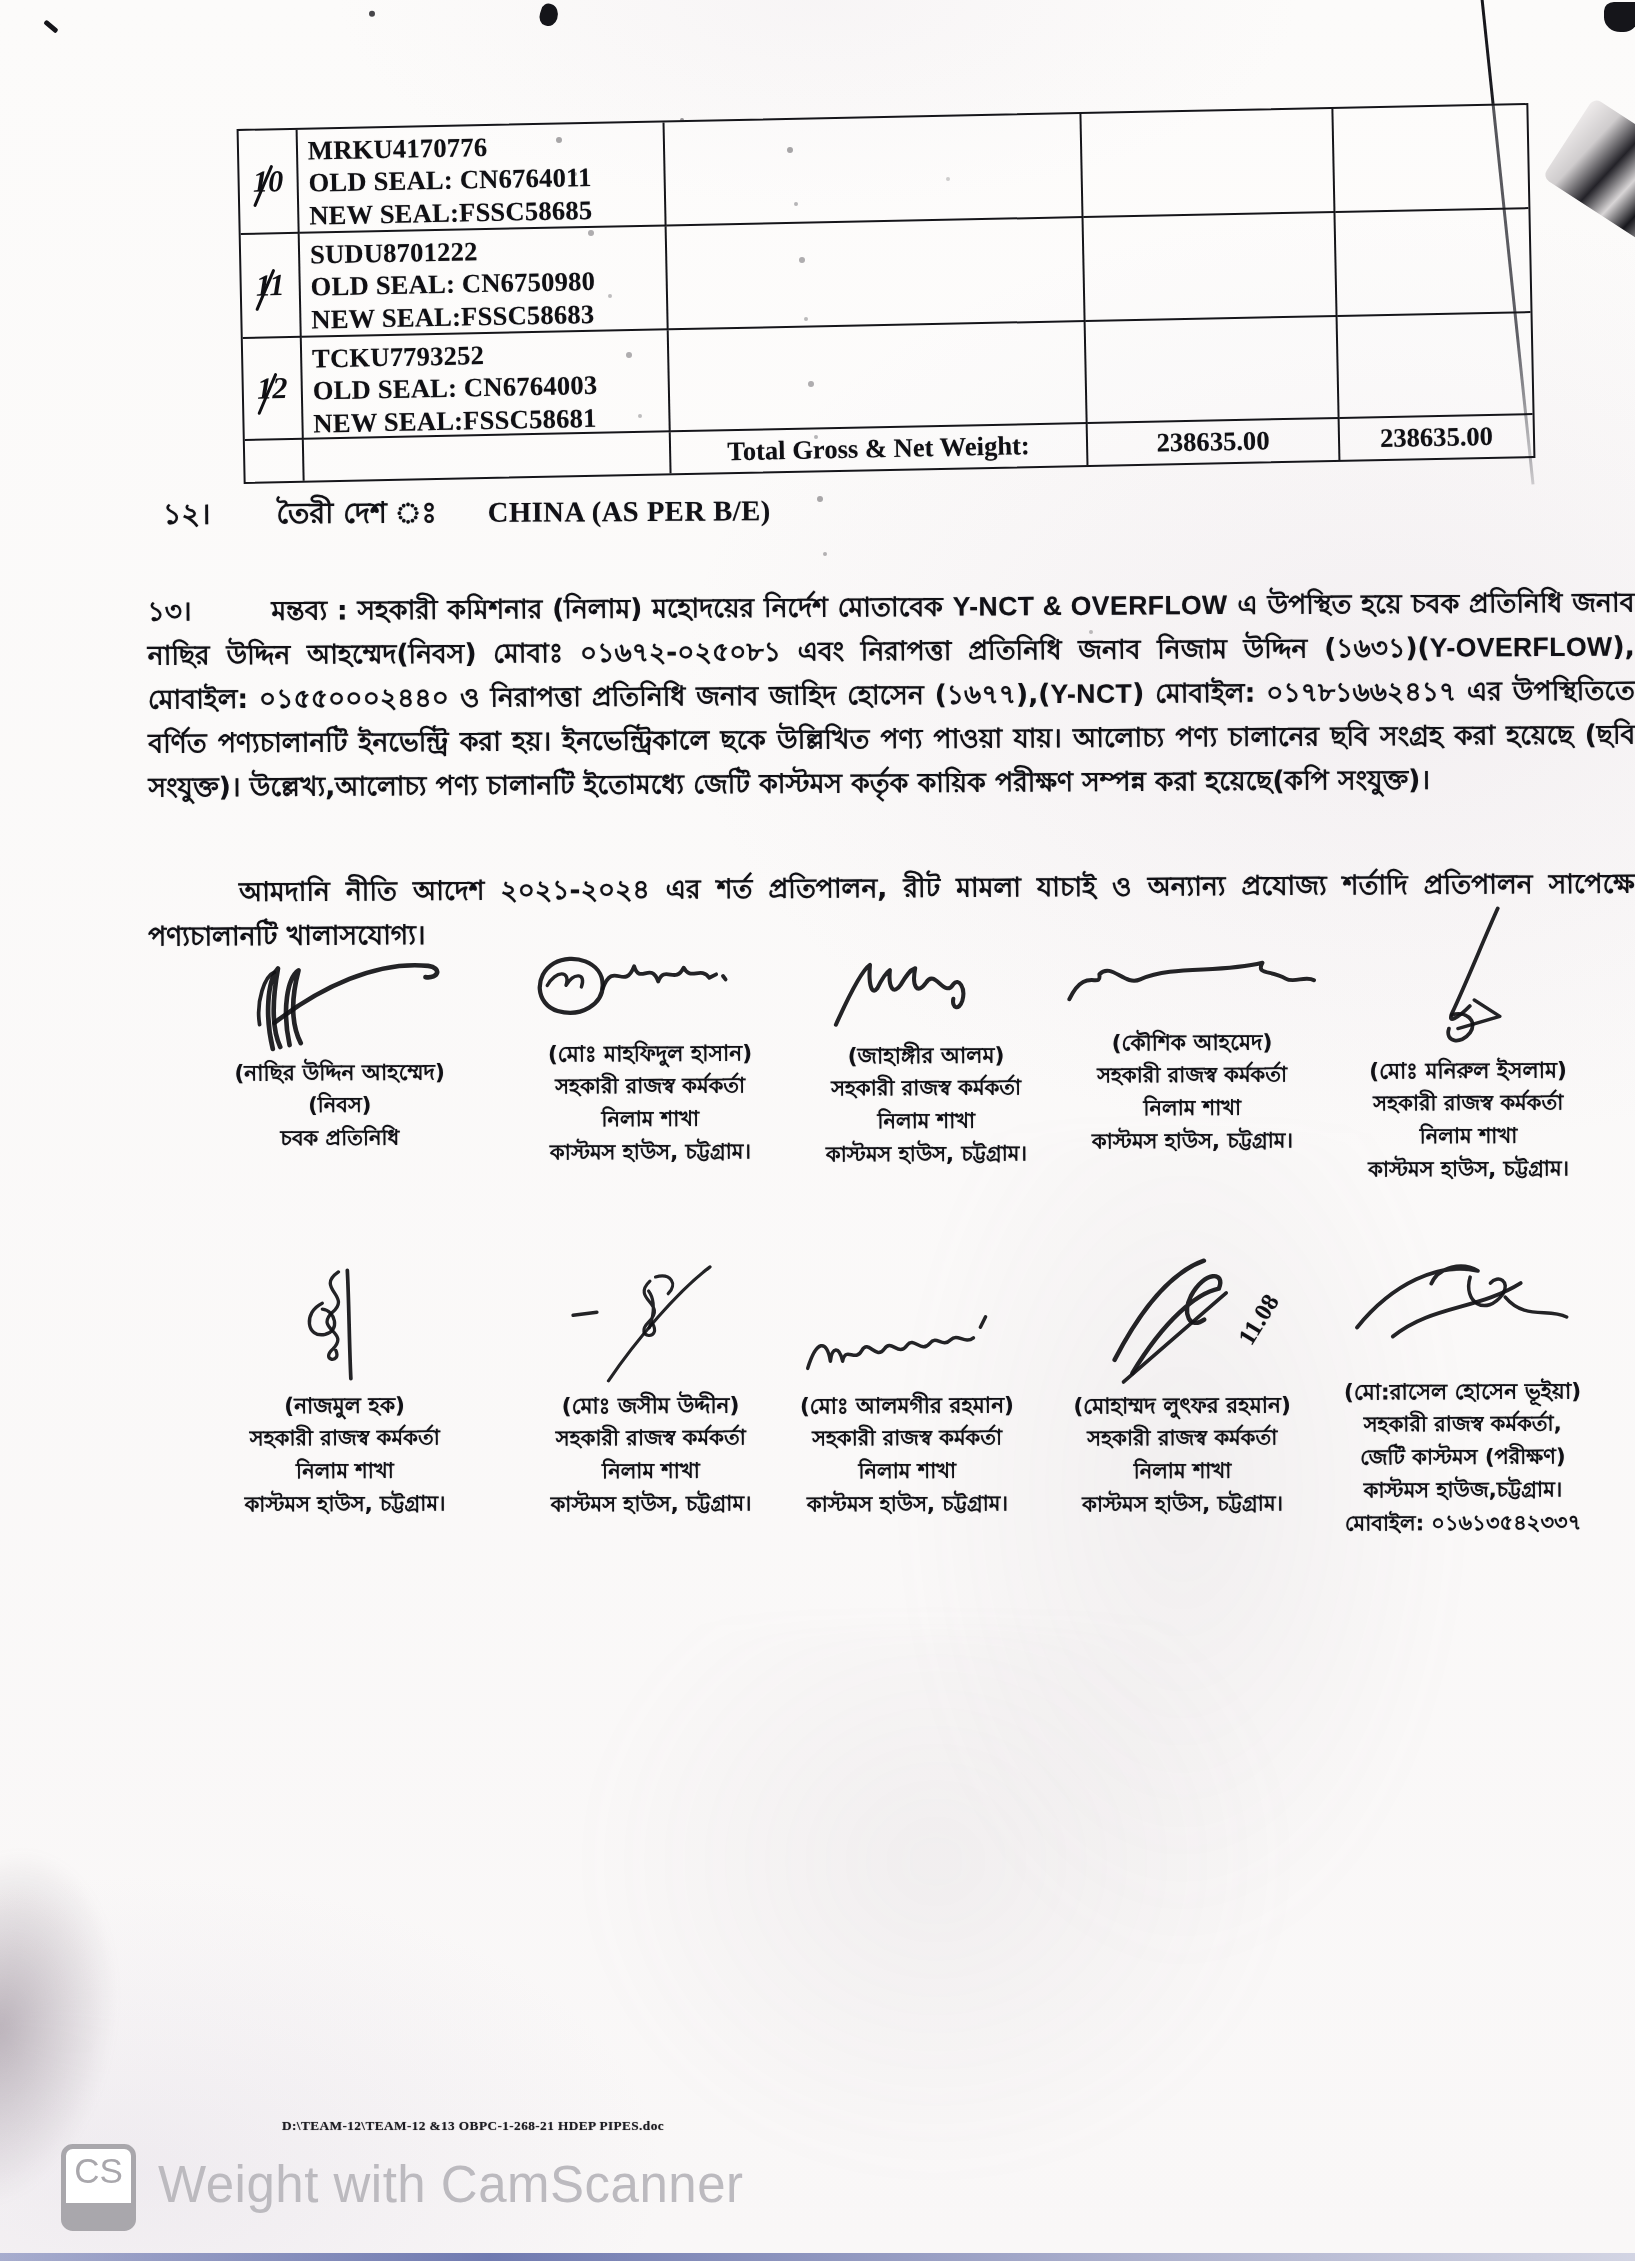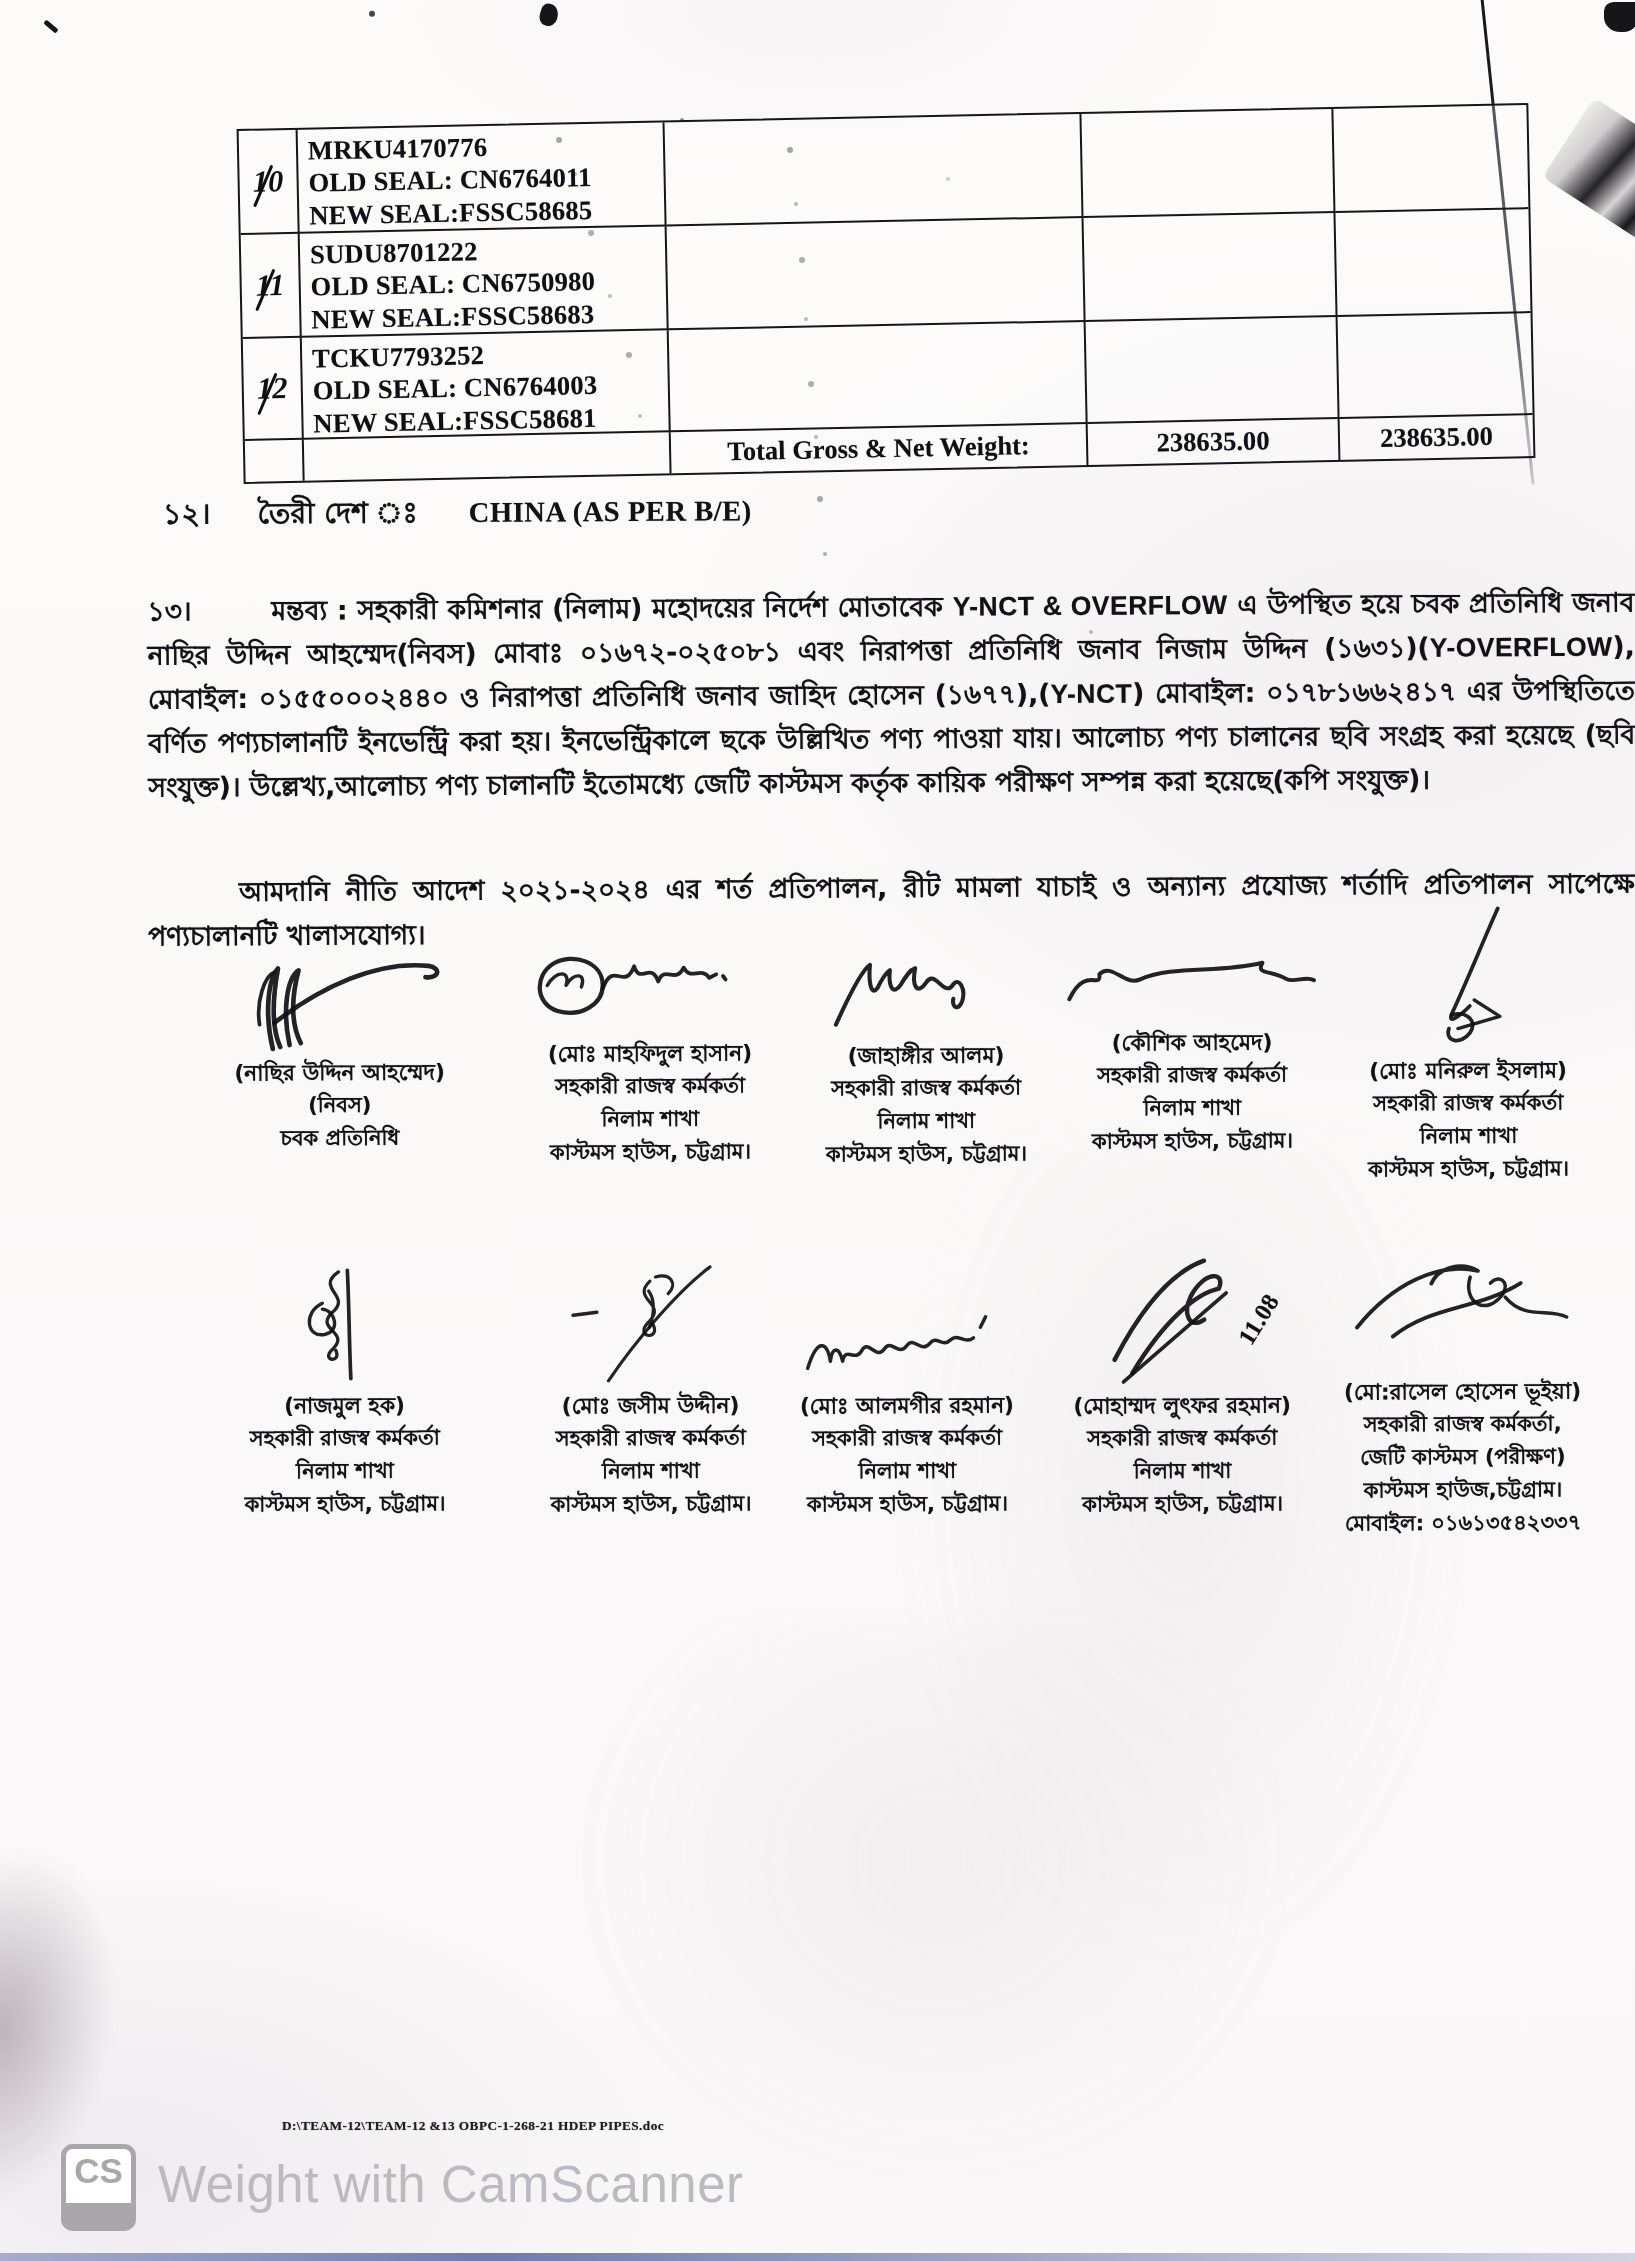--- a/index.html
+++ b/index.html
@@ -57,21 +57,21 @@
   .total-label{display:flex;align-items:center;justify-content:center;
     font-family:"Liberation Serif","DejaVu Serif",serif;font-weight:700;font-size:26.6px;color:#101014;
     text-shadow:0 0 1px rgba(10,10,14,.3);}
   .total-val{display:flex;align-items:center;justify-content:center;
     font-family:"Liberation Serif","DejaVu Serif",serif;font-weight:700;font-size:26.6px;color:#101014;
     text-shadow:0 0 1px rgba(10,10,14,.3);}
   
   .bn{font-family:"DejaVu Sans","Liberation Sans",sans-serif;font-weight:700;color:#111116;
     text-shadow:0 0 1px rgba(10,10,14,.4);}
   .item12{left:163px;top:491px;font-size:28.6px;transform:rotate(-.35deg);display:flex;align-items:baseline;}
-  .item12 .no{margin-right:47px;}
+  .item12 .no{margin-right:66px;}
   .item12 .label{margin-right:51px;}
   .item12 .latin{font-family:"Liberation Serif","DejaVu Serif",serif;font-weight:700;letter-spacing:0.5px;}
   .para{left:148px;width:1487px;font-size:26.6px;line-height:44px;text-align:justify;transform:rotate(-.35deg);}
   .para13{top:558px;}
   .para13 .no{display:inline-block;margin-right:80px;}
   .para .latin-bold{font-family:"Liberation Sans","DejaVu Sans",sans-serif;font-weight:800;letter-spacing:0.4px;}
   .para14{top:839px;text-indent:91px;}
   
   .sig-block{position:absolute;text-align:center;transform:rotate(-.3deg);}
   .sig-art{display:block;margin:0 auto;}
@@ -80,21 +80,21 @@
   .sig-name{font-size:21.7px;}
   .scribble-date{position:absolute;font-family:"Liberation Serif","DejaVu Serif",serif;
     font-weight:700;font-size:24.6px;transform:rotate(-58deg);color:#101014;}
   
   .doc-path{left:282px;top:2118px;font-family:"Liberation Serif","DejaVu Serif",serif;
     font-weight:700;font-size:13.3px;letter-spacing:0.4px;color:#1c1c22;
     text-shadow:0 0 1px rgba(10,10,14,.5);}
   .cs-logo{left:61px;top:2144px;width:75px;height:87px;border:5.9px solid #a9a7ac;border-radius:11.8px;
     background:#ffffff;box-sizing:border-box;}
   .cs-logo .cs-text{position:absolute;top:2px;left:0;right:0;text-align:center;
-    font-family:"Liberation Sans","DejaVu Sans",sans-serif;font-weight:700;font-size:35px;color:#a9a7ac;}
+    font-family:"Liberation Sans","DejaVu Sans",sans-serif;font-weight:400;font-size:35px;color:#a9a7ac;}
   .cs-logo .cs-band{position:absolute;left:-1px;right:-1px;bottom:-1px;height:23.6px;background:#a9a7ac;
     border-radius:0 0 6.9px 6.9px;}
   .cs-caption{left:158px;top:2155px;font-family:"Liberation Sans","DejaVu Sans",sans-serif;
     font-size:51px;font-weight:400;color:#bcbabf;letter-spacing:0.5px;}
 </style>
 </head>
 <body>
 
 <div class="abs mark" style="left:43px;top:23.6px;width:15.8px;height:4.9px;transform:rotate(40deg);"></div>
 <div class="abs mark" style="left:540px;top:3.9px;width:17.7px;height:21.7px;transform:rotate(18deg);border-radius:40% 60% 50% 50%;"></div>

